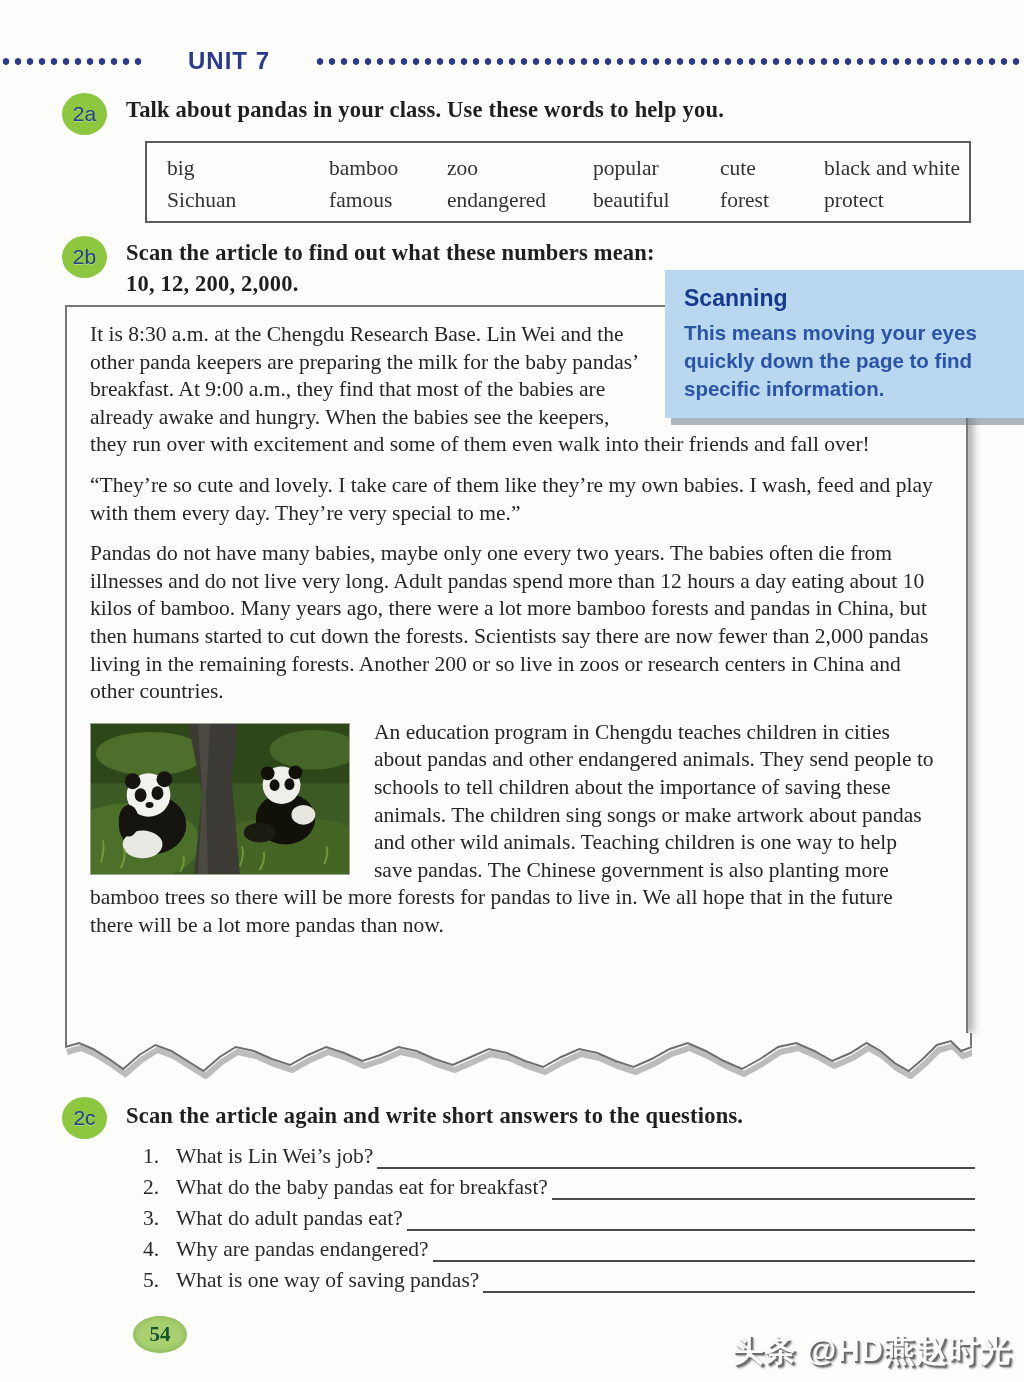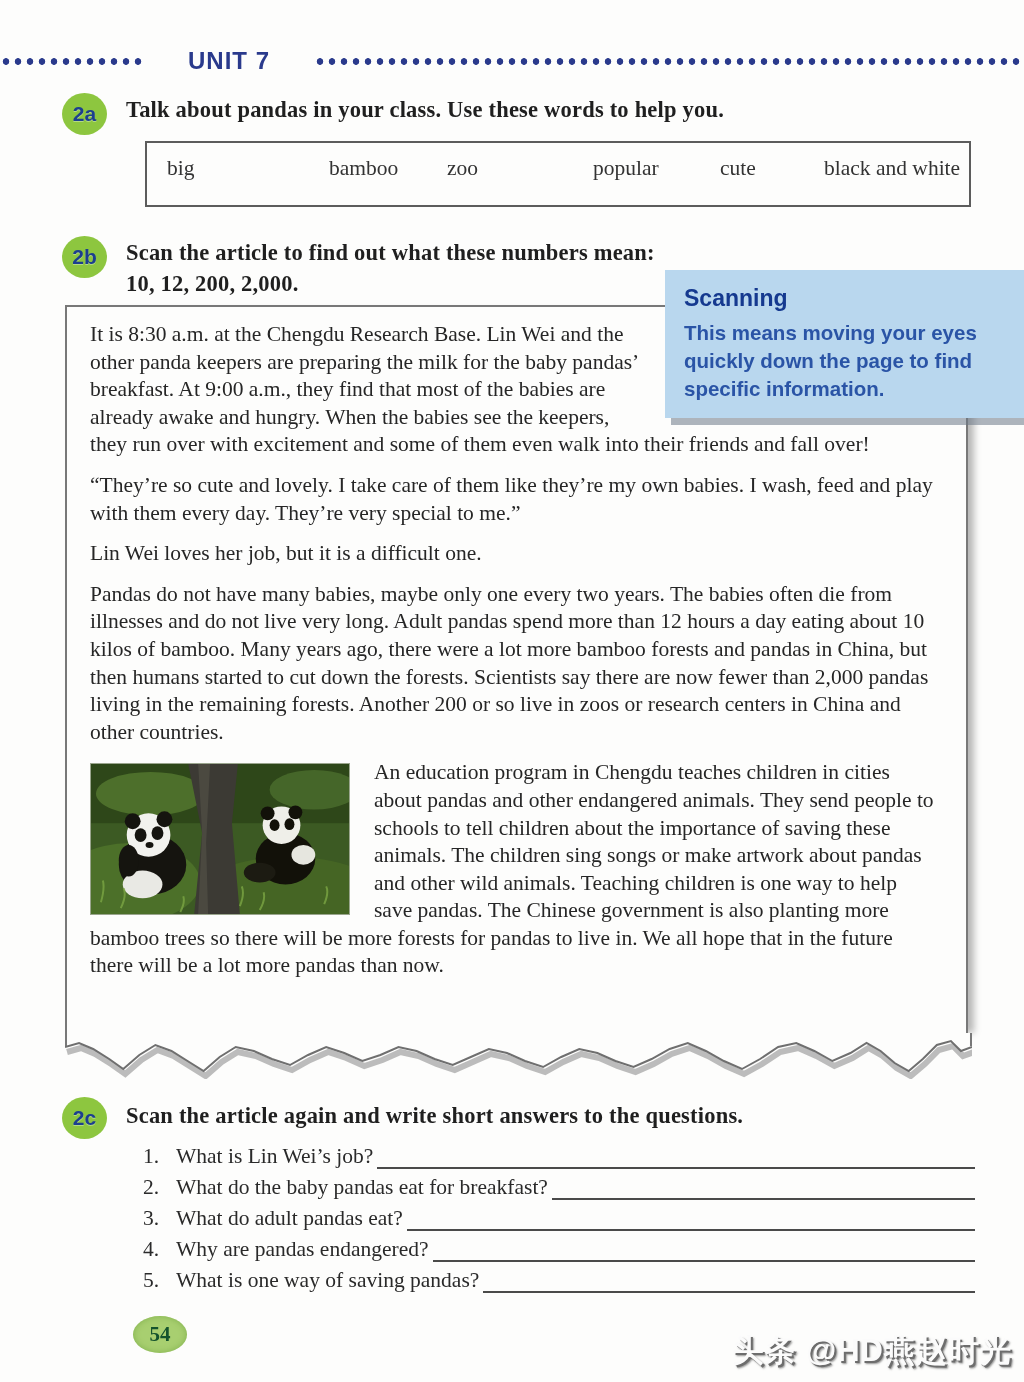--- a/index.html
+++ b/index.html
@@ -22,38 +22,38 @@
   .dotline.right { flex:1; }
   .unit-label {
     font-family:"Liberation Sans", sans-serif; font-weight:bold; font-size:24px;
     color:#2a3a8c; letter-spacing:1px; margin:0 24px 0 26px; white-space:nowrap;
   }
 
   
   .badge {
     position:absolute; left:62px; width:45px; height:42px; border-radius:50%;
     background:#8dc63f; color:#1c3f8f; font-family:"Liberation Sans", sans-serif;
-    font-weight:bold; font-size:21px; display:flex; align-items:center; justify-content:center;
+    font-weight:normal; font-size:21px; display:flex; align-items:center; justify-content:center;
     text-shadow:0 1px 0 rgba(255,255,255,.35);
   }
   .badge-2a { top:93px; }
   .badge-2b { top:236px; }
   .badge-2c { top:1097px; }
 
   .instr {
     position:absolute; left:126px; font-weight:bold; font-size:22.5px; color:#1f1f1f; letter-spacing:.2px;
   }
   .instr-2a { top:97px;  width:830px; }
   .instr-2b { top:240px; width:830px; }
   .instr-2b-numbers { top:271px; width:600px; }
   .instr-2c { top:1103px; width:840px; }
 
   
   .word-box {
-    position:absolute; left:145px; top:141px; width:826px; height:66px;
+    position:absolute; left:145px; top:141px; width:826px; height:82px;
     border:2px solid #5c5c5c; background:#fdfdfc; padding:9px 0 0 20px;
   }
   .word-row { display:flex; height:32px; align-items:center; font-size:21.5px; color:#333; }
   .word-row span { display:block; }
   .wc1 { width:118px; } .wc2 { width:118px;margin-left:44px; } .wc3 { width:146px; }
   .wc4 { width:127px; } .wc5 { width:104px; } .wc6 { flex:1; }
 
   
   .tip-box {
     position:absolute; left:665px; top:270px; width:400px; height:148px;
@@ -117,36 +117,43 @@
 
 <div class="word-box">
   <div class="word-row">
     <span class="wc1">big</span>
     <span class="wc2">bamboo</span>
     <span class="wc3">zoo</span>
     <span class="wc4">popular</span>
     <span class="wc5">cute</span>
     <span class="wc6">black and white</span>
   </div>
+  <div class="word-row">
+    <span class="wc1">Sichuan</span>
+    <span class="wc2">famous</span>
+    <span class="wc3">endangered</span>
+    <span class="wc4">beautiful</span>
+    <span class="wc5">forest</span>
+    <span class="wc6">protect</span>
+  </div>
 </div>
 
 <div class="badge badge-2b">2b</div>
 <div class="instr instr-2b">Scan the article to find out what these numbers mean:</div>
 <div class="instr instr-2b-numbers">10, 12, 200, 2,000.</div>
 
 <div class="tip-box">
   <div class="tip-title">Scanning</div>
   <div class="tip-body">This means moving your eyes quickly down the page to find specific information.</div>
 </div>
 
 <div class="article">
   <div class="tip-spacer"></div>
   <p>It is 8:30 a.m. at the Chengdu Research Base. Lin Wei and the other panda keepers are preparing the milk for the baby pandas’ breakfast. At 9:00 a.m., they find that most of the babies are already awake and hungry. When the babies see the keepers, they run over with excitement and some of them even walk into their friends and fall over!</p>
   <p>“They’re so cute and lovely. I take care of them like they’re my own babies.  I wash, feed and play with them every day. They’re very special to me.”</p>
-  <p>Lin Wei loves her job, but it is a difficult one.</p>
   <p>Pandas do not have many babies, maybe only one every two years. The babies often die from illnesses and do not live very long. Adult pandas spend more than 12 hours a day eating about 10 kilos of bamboo. Many years ago, there were a lot more bamboo forests and pandas in China, but then humans started to cut down the forests. Scientists say there are now fewer than 2,000 pandas living in the remaining forests. Another 200 or so live in zoos or research centers in China and other countries.</p>
   <p>
     <span class="photo">
         <svg viewBox="0 0 260 152" preserveAspectRatio="none">
       <rect x="0" y="0" width="260" height="152" fill="#3c5a23"></rect>
       <rect x="0" y="0" width="260" height="60" fill="#2e4719"></rect>
       <ellipse cx="40" cy="120" rx="70" ry="40" fill="#4c7029"></ellipse>
       <ellipse cx="200" cy="130" rx="90" ry="36" fill="#456524"></ellipse>
       <ellipse cx="130" cy="148" rx="130" ry="22" fill="#57803０" opacity="0"></ellipse>
       <ellipse cx="60" cy="30" rx="55" ry="22" fill="#55792f" opacity=".8"></ellipse>

